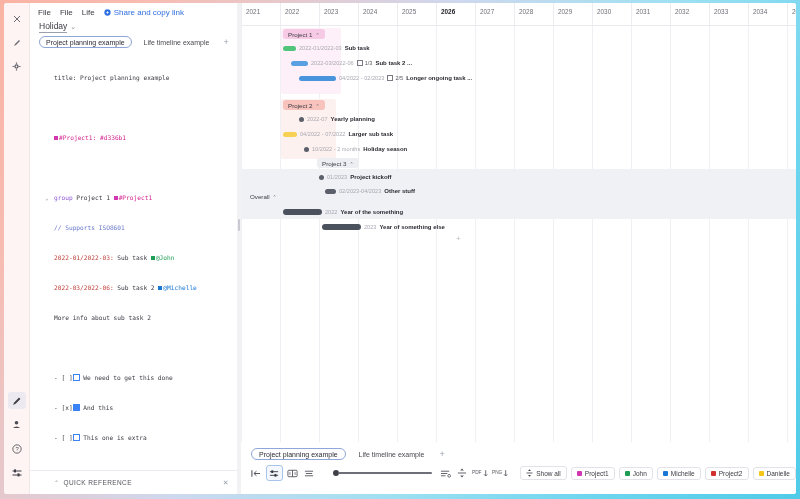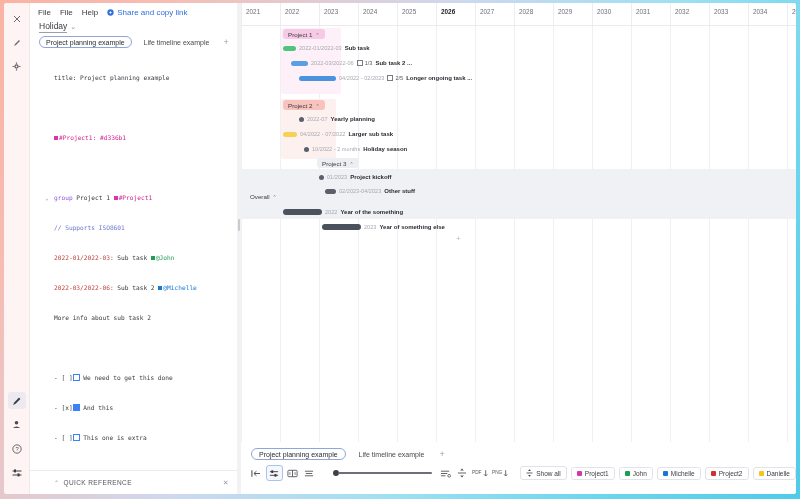--- a/index.html
+++ b/index.html
@@ -212,21 +212,21 @@
           </svg>
     </div>
     <div style="height:6px"></div>
   </div>
 
   <div class="editor">
 
     <div class="menubar">
       <span class="mi">File</span>
       <span class="mi">File</span>
-      <span class="mi">Help</span>
+      <span class="mi">Life</span>
       <span class="share">
         <svg width="7" height="7" viewBox="0 0 10 10">
               <circle cx="5" cy="5" r="4.5" fill="#2f6fe0"></circle>
               <path d="M3.2 5 h3.6 M5 3.2 v3.6" stroke="#fff" stroke-width="1.1"></path>
             </svg>
         <span>Share and copy link</span>
       </span>
     </div>
 
     <div class="docline">

